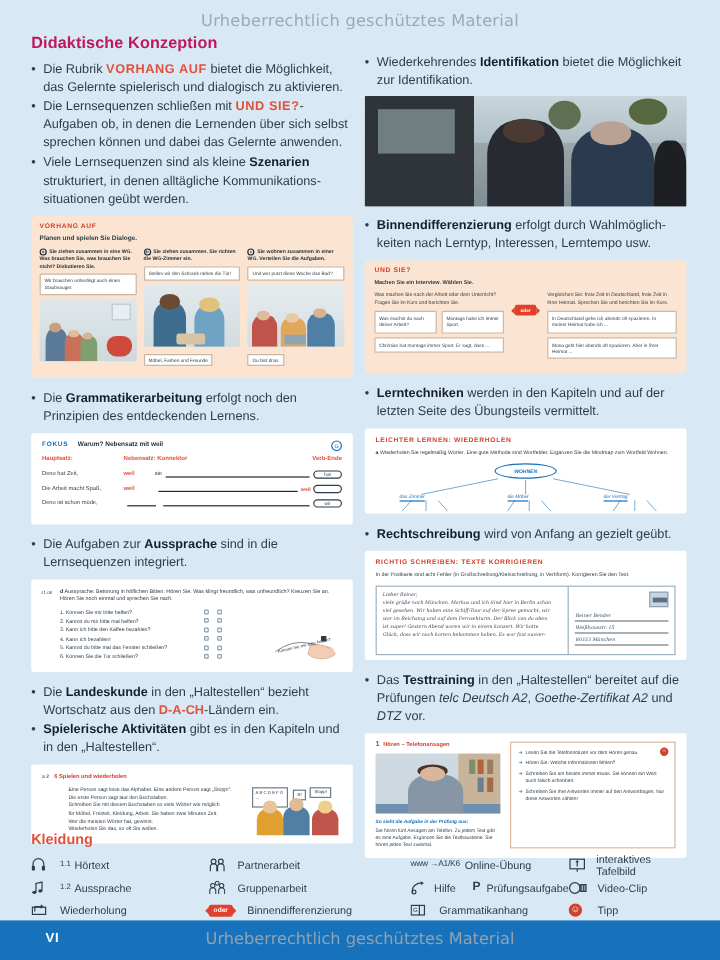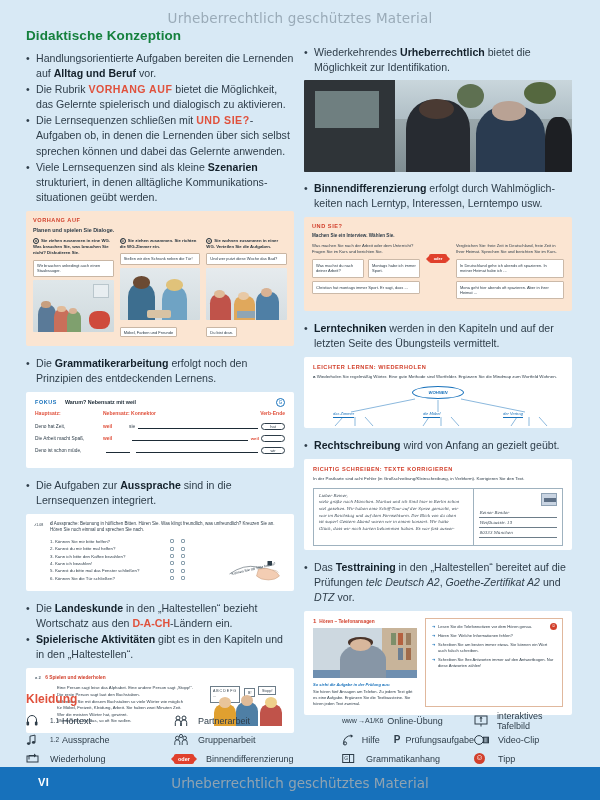--- a/index.html
+++ b/index.html
@@ -35,21 +35,21 @@
     font-family: "DejaVu Sans", sans-serif;
   }
 
   
   .page { position: absolute; inset: 0; }
   .col { position: absolute; top: 28px; width: 268px; }
   .col-left { left: 26px; }
   .col-right { left: 304px; }
 
   h1.section-title {
-    color: #15803d;
+    color: #be185d;
     font-size: 13.5px;
     font-weight: bold;
     margin-bottom: 8px;
     letter-spacing: .1px;
   }
 
   ul.bullets { list-style: none; }
   ul.bullets > li {
     position: relative;
     padding-left: 10px;
@@ -291,23 +291,20 @@
 <div class="page">
 
   <div class="wm-top">Urheberrechtlich geschütztes Material</div>
 
   <div class="col col-left">
 
     <h1 class="section-title">Didaktische Konzeption</h1>
 
     <ul class="bullets">
       <li>
-        Handlungsorientierte Aufgaben bereiten die Lernenden auf <b>Alltag und Beruf</b> vor.
-      </li>
-      <li>
         Die Rubrik <span class="red-caps">VORHANG AUF</span> bietet die Möglichkeit, das Gelernte spielerisch und dialogisch zu aktivieren.
       </li>
       <li>
         Die Lernsequenzen schließen mit <span class="red-caps">UND SIE?</span>-Aufgaben ob, in denen die Lernenden über sich selbst sprechen können und dabei das Gelernte anwenden.
       </li>
       <li>
         Viele Lernsequenzen sind als kleine <b>Szenarien</b> strukturiert, in denen alltägliche Kommunikations-situationen geübt werden.
       </li>
     </ul>
 
@@ -493,21 +490,21 @@
         <div style="position:absolute;left:50px;bottom:0;width:22px;height:22px;background:#c0534a;border-radius:40% 40% 0 0;"></div>
         <div style="position:absolute;left:55px;bottom:18px;width:12px;height:11px;background:#efd08a;border-radius:50%;"></div>
       </div>
     </div>
   </div>
 
   <div class="col col-right">
 
     <ul class="bullets" style="margin-top:17px;">
       <li>
-        Wiederkehrendes <b>Urheberrechtlich</b> bietet die Möglichkeit zur Identifikation.
+        Wiederkehrendes <b>Identifikation</b> bietet die Möglichkeit zur Identifikation.
       </li>
     </ul>
 
     <div class="photo">
       <div class="ph-sky"></div>
         <div class="ph-ground"></div>
       <div class="ph-tree"></div>
         <div class="ph-tree2"></div>
       <div class="ph-truck"></div>
         <div class="ph-win"></div>

